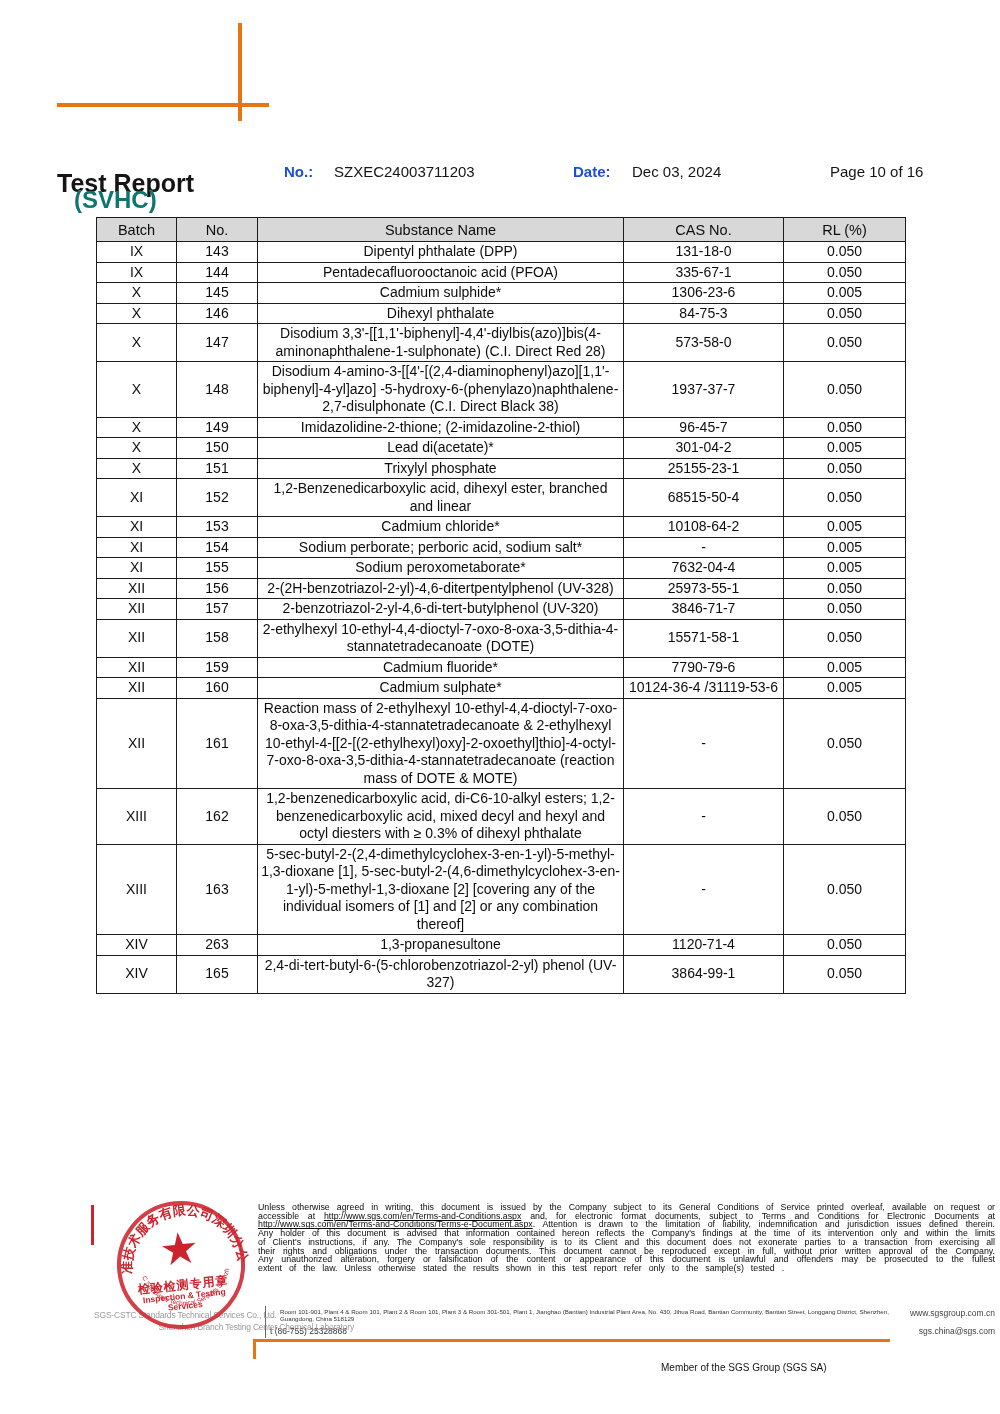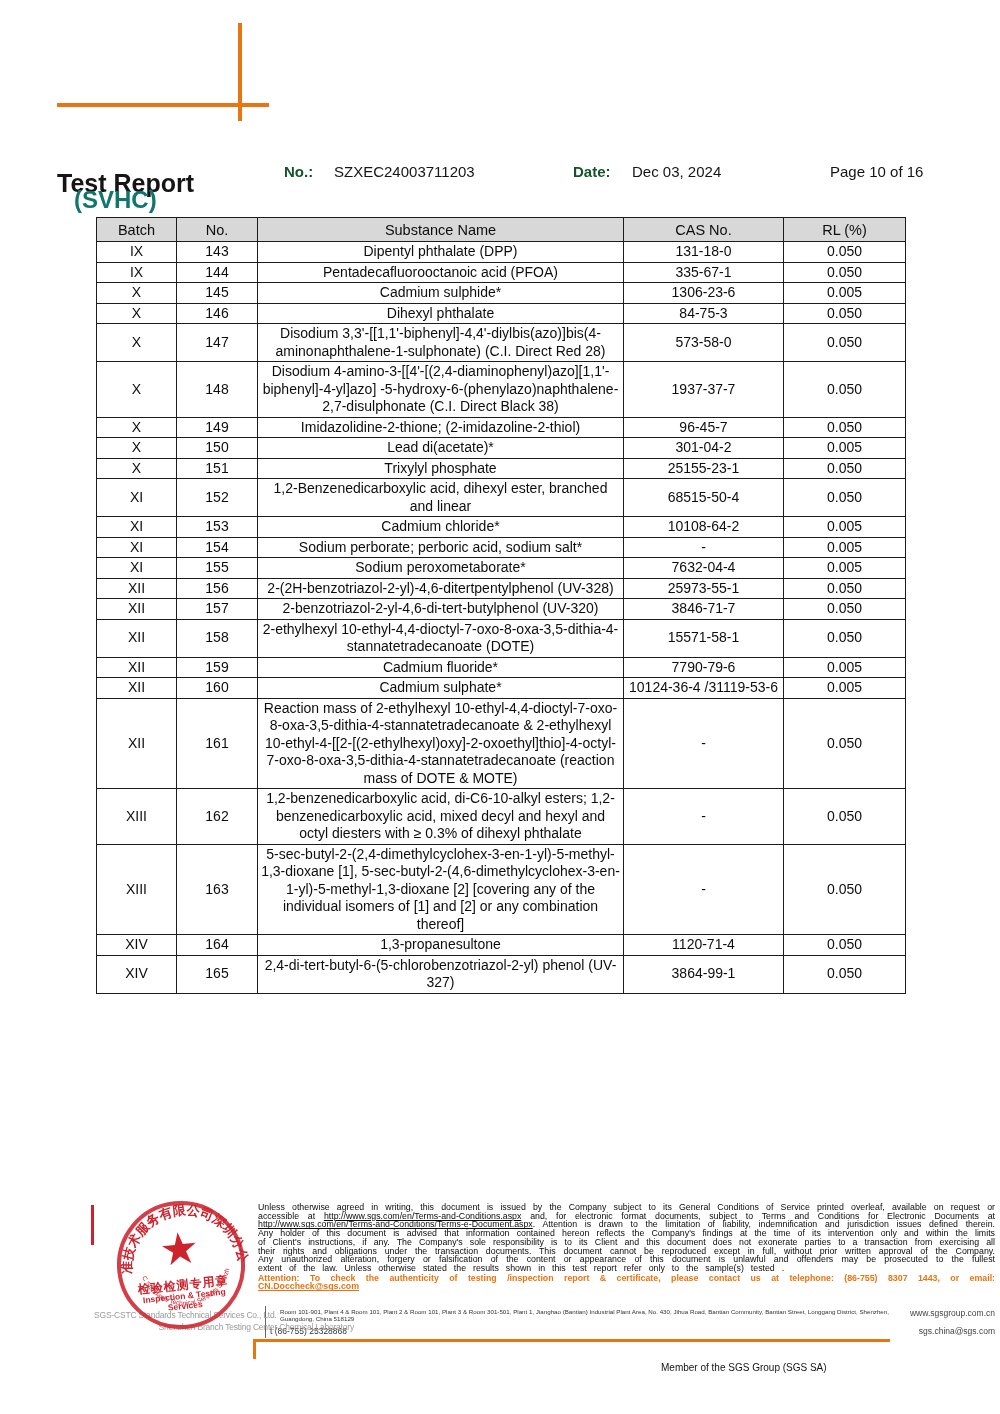--- a/index.html
+++ b/index.html
@@ -13,21 +13,21 @@
   .logo-text {
     position:absolute; left:93px; top:20px; font-size:86px; font-weight:700;
     color:#8e8e8e; letter-spacing:-4px; line-height:1; font-family:"Liberation Sans", sans-serif;
   }
   .logo-hline { position:absolute; left:57px; top:103px; width:212px; height:4px; background:#e87511; }
   .logo-vline { position:absolute; left:238px; top:23px; width:4px; height:98px; background:#e87511; }
 
   .title-1 { position:absolute; left:57px;  top:153px; font-size:25px; font-weight:700; color:#151515;margin-top:16px; }
   .title-2 { position:absolute; left:74px;  top:186px; font-size:24px; font-weight:700; color:#0f766e; }
 
-  .hdr-label { position:absolute; top:163px; font-size:15px; font-weight:700; color:#14532d;text-align:center; }
+  .hdr-label { position:absolute; top:163px; font-size:15px; font-weight:700; color:#1d4ed8;text-align:center; }
   .hdr-value { position:absolute; top:163px; font-size:15px; font-weight:400; color:#151515; }
   .no-label   { left:284px; }
   .no-value   { left:334px; }
   .date-label { left:573px; }
   .date-value { left:632px; }
   .page-value { left:830px; }
 
   
   .tbl-wrap { position:absolute; left:96px; top:217px; }
   table { border-collapse:collapse; width:809px; table-layout:fixed; }
@@ -262,21 +262,21 @@
           </tr>
           <tr>
             <td>XIII</td>
             <td>163</td>
             <td>5-sec-butyl-2-(2,4-dimethylcyclohex-3-en-1-yl)-5-methyl-1,3-dioxane [1], 5-sec-butyl-2-(4,6-dimethylcyclohex-3-en-1-yl)-5-methyl-1,3-dioxane [2] [covering any of the individual isomers of [1] and [2] or any combination thereof]</td>
             <td>-</td>
             <td>0.050</td>
           </tr>
           <tr>
             <td>XIV</td>
-            <td>164</td>
+            <td>263</td>
             <td>1,3-propanesultone</td>
             <td>1120-71-4</td>
             <td>0.050</td>
           </tr>
           <tr>
             <td>XIV</td>
             <td>165</td>
             <td>2,4-di-tert-butyl-6-(5-chlorobenzotriazol-2-yl) phenol (UV-327)</td>
             <td>3864-99-1</td>
             <td>0.050</td>
@@ -305,21 +305,20 @@
     <div class="en-line">Inspection &amp; Testing Services</div>
   </div>
 
   <div class="company-gray company-line1">SGS-CSTC Standards Technical Services Co., Ltd.</div>
   <div class="company-gray company-line2">Shenzhen Branch Testing Center Chemical Laboratory</div>
 
   <div class="addr-divider"></div>
 
   <div class="legal">
     <p class="disc"><span>Unless otherwise agreed in writing, this document is issued by the Company subject to its General Conditions of Service printed overleaf, available on request or accessible at </span><span class="u">http://www.sgs.com/en/Terms-and-Conditions.aspx</span><span> and, for electronic format documents, subject to Terms and Conditions for Electronic Documents at </span><span class="u">http://www.sgs.com/en/Terms-and-Conditions/Terms-e-Document.aspx</span><span>. Attention is drawn to the limitation of liability, indemnification and jurisdiction issues defined therein. Any holder of this document is advised that information contained hereon reflects the Company's findings at the time of its intervention only and within the limits of Client's instructions, if any. The Company's sole responsibility is to its Client and this document does not exonerate parties to a transaction from exercising all their rights and obligations under the transaction documents. This document cannot be reproduced except in full, without prior written approval of the Company. Any unauthorized alteration, forgery or falsification of the content or appearance of this document is unlawful and offenders may be prosecuted to the fullest extent of the law. Unless otherwise stated the results shown in this test report refer only to the sample(s) tested .</span></p>
-    <p class="attn"><span>Attention: To check the authenticity of testing /inspection report &amp; certificate, please contact us at telephone: (86-755) 8307 1443, or email: </span><span class="u">CN.Doccheck@sgs.com</span></p>
   </div>
 
   <div class="addr-block">
     <div class="addr-row1">
       <span class="addr-en">Room 101-901, Plant 4 &amp; Room 101, Plant 2 &amp; Room 101, Plant 3 &amp; Room 301-501, Plant 1, Jianghao (Bantian) Industrial Plant Area, No. 430, Jihua Road, Bantian Community, Bantian Street, Longgang District, Shenzhen, Guangdong, China 518129</span>
       <span class="addr-web">www.sgsgroup.com.cn</span>
     </div>
     <div class="addr-row2">
       <span class="addr-tel">t (86-755) 25328868</span>
       <span class="addr-mail">sgs.china@sgs.com</span>

